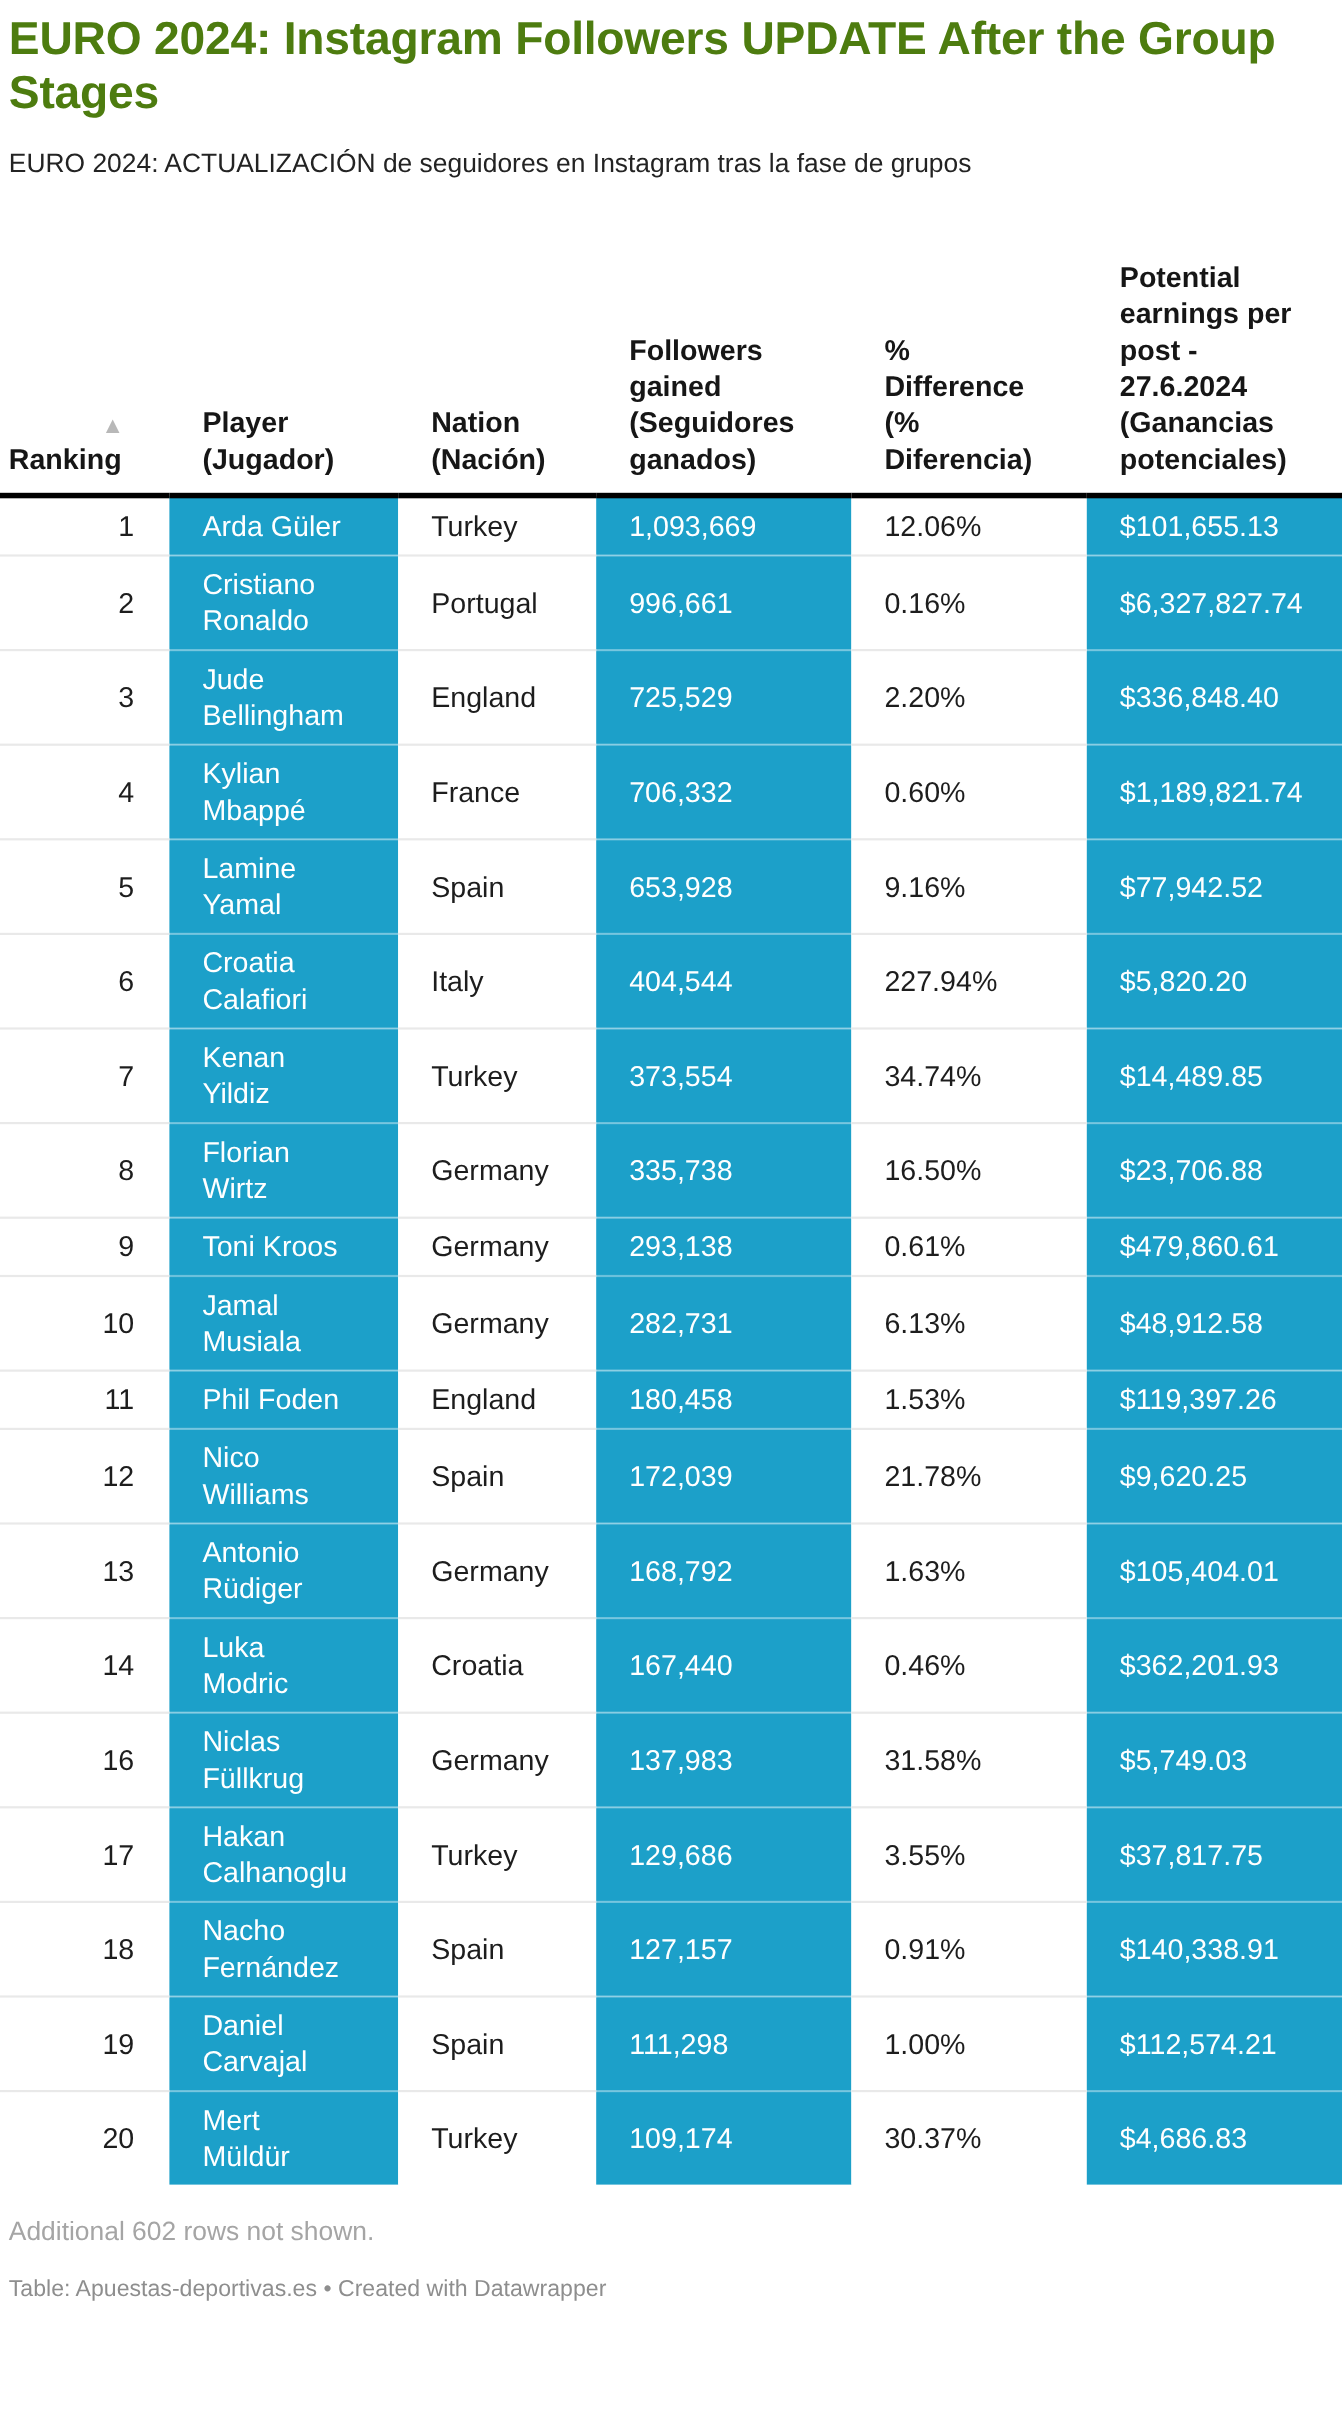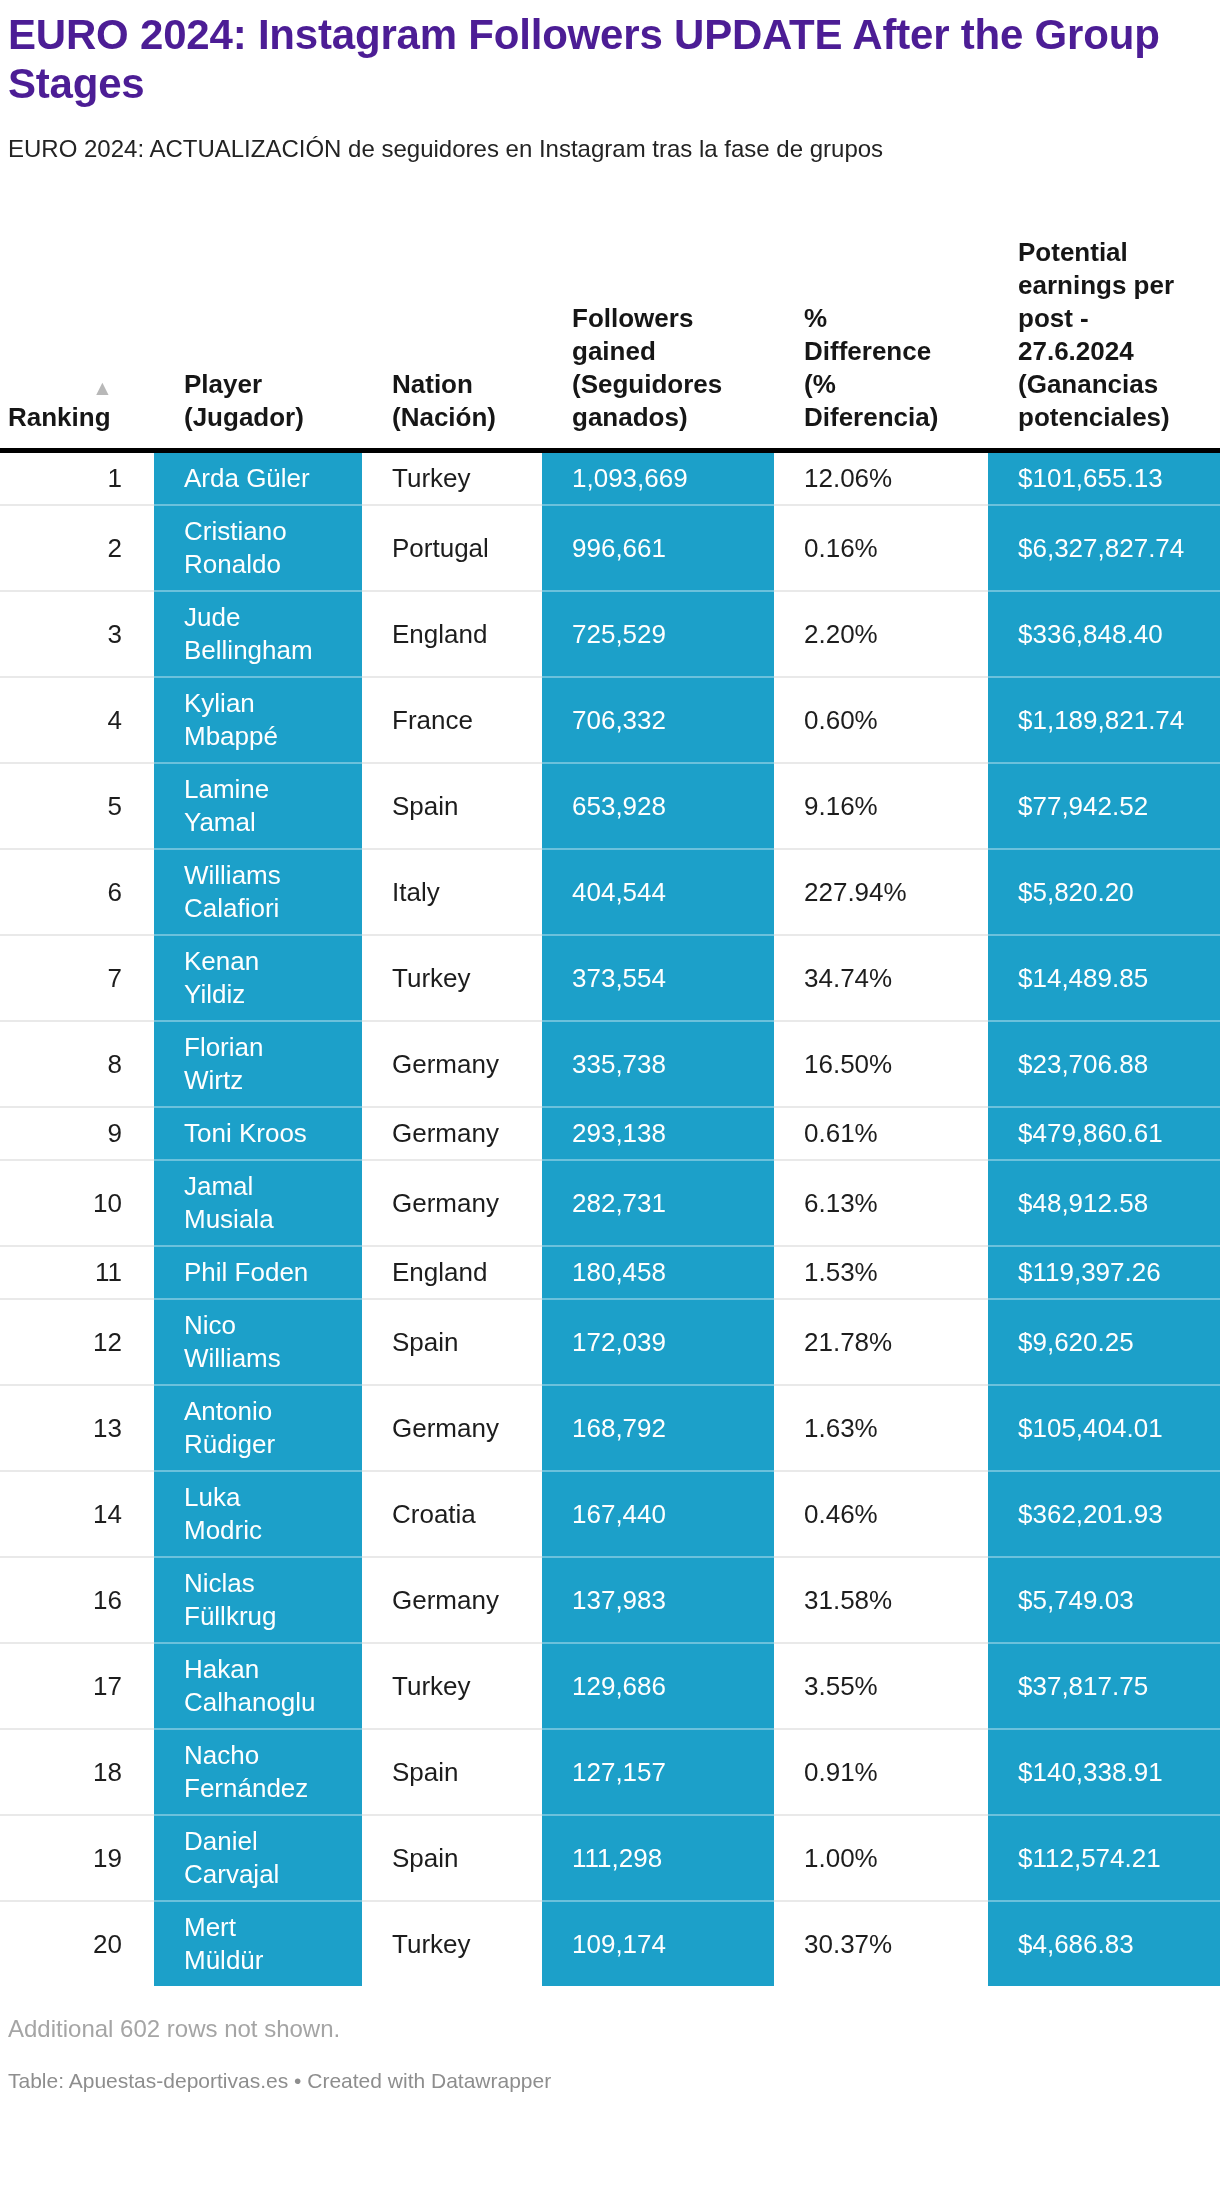--- a/index.html
+++ b/index.html
@@ -13,21 +13,21 @@
     overflow: hidden;
     font-family: "Liberation Sans", "DejaVu Sans", sans-serif;
     color: #1d1d1d;
     -webkit-font-smoothing: antialiased;
   }
   .title {
     margin: 10px 8px 0 8px;
     font-size: 42px;
     line-height: 49px;
     font-weight: 700;
-    color: #4c1d95;
+    color: #4d7c0f;
     letter-spacing: -0.2px;
   }
   .subtitle {
     margin: 26px 8px 16px 8px;
     font-size: 24px;
     line-height: 30px;
     font-weight: 400;
     color: #232323;
   }
   table.dw-table {
@@ -193,21 +193,21 @@
     </td>
     <td class="col-nation">Spain</td>
     <td class="col-followers hl">653,928</td>
     <td class="col-diff">9.16%</td>
     <td class="col-earnings hl">$77,942.52</td>
   </tr>
 
   <tr>
     <td class="col-rank">6</td>
     <td class="col-player hl">
-      <span class="cellwrap">Williams Calafiori</span>
+      <span class="cellwrap">Croatia Calafiori</span>
     </td>
     <td class="col-nation">Italy</td>
     <td class="col-followers hl">404,544</td>
     <td class="col-diff">227.94%</td>
     <td class="col-earnings hl">$5,820.20</td>
   </tr>
 
   <tr>
     <td class="col-rank">7</td>
     <td class="col-player hl">

